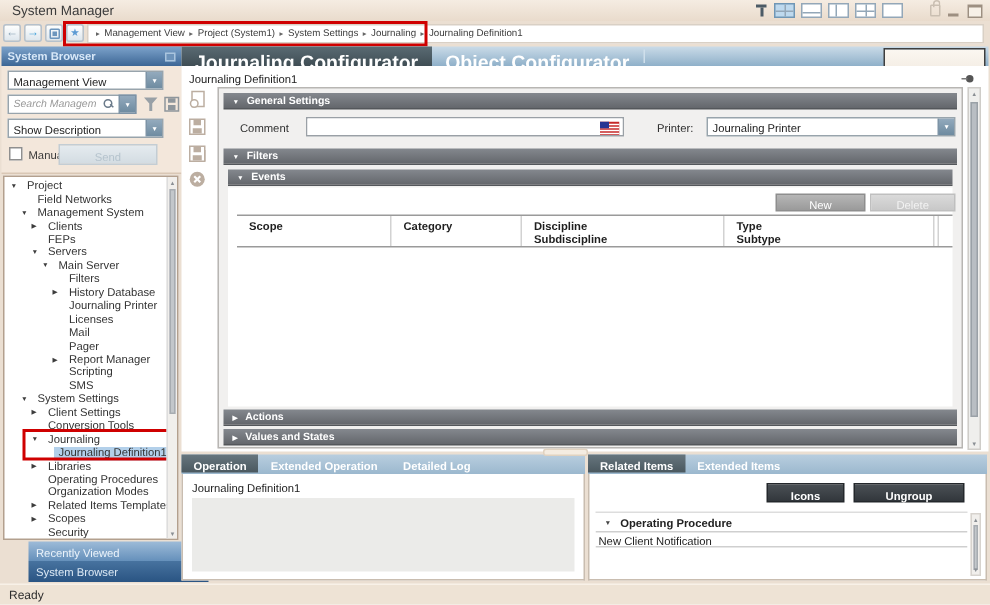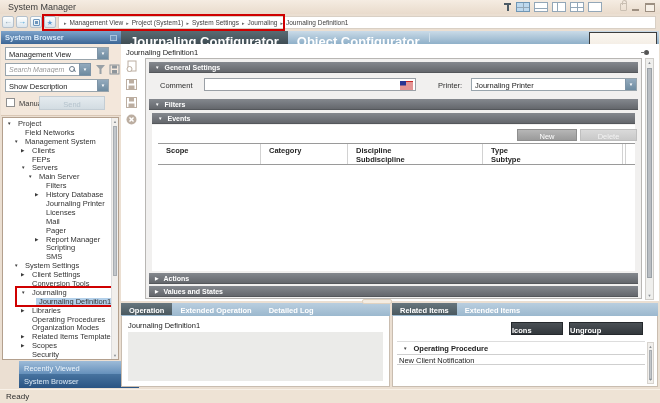--- a/index.html
+++ b/index.html
@@ -146,21 +146,21 @@
   .bl{left:121px;width:269px}
   .br{left:392px;width:266px}
   .btabs{height:13px;background:linear-gradient(#b9cedf,#9bb8ce);display:flex;align-items:flex-start}
   .btab{padding:2.5px 8px 0;font-size:7.5px;font-weight:bold;color:#fff;white-space:nowrap}
   .btab.active{background:linear-gradient(#67767e,#4a585f)}
   .bsep{width:1px;background:#c9dbe8;margin:2px 0}
   .bcontent{position:absolute;left:0;right:0;top:13px;bottom:0;background:#fff;border:1px solid #c9bdb0;border-top:none}
   .bl-text{position:absolute;left:6px;top:5px;font-size:7.5px;color:#222}
   .graybox{position:absolute;left:6px;right:6px;top:16px;bottom:5px;background:#ebebe9}
   .dbtn{position:absolute;top:6px;height:13px;background:linear-gradient(#4a5055,#32373c);
-        border:1px solid #24282c;color:#fff;font-size:7.5px;font-weight:bold;text-align:left;padding-top:2.5px}
+        border:1px solid #24282c;color:#fff;font-size:7.5px;font-weight:bold;text-align:center;padding-top:2.5px}
   .dbtn-icons{left:118px;width:52px}
   .dbtn-ungroup{left:176px;width:74px}
   .rilist{position:absolute;left:4px;right:12px;top:25px;bottom:1px;overflow:hidden;border-top:1px solid #ddd}
   .grphdr{display:flex;align-items:center;gap:6px;font-size:7.5px;font-weight:bold;color:#222;
           height:12px;padding-left:6px}
   .grphdr .sarr{font-size:4.5px;color:#444}
   .riitem{font-size:7.5px;color:#222;height:11px;padding:1px 0 0 2px;border-top:1px solid #cfcfcf;border-bottom:1px solid #cfcfcf}
   .brscroll{position:absolute;right:3px;top:26px;bottom:2px;width:7px;background:#f1efec;border:1px solid #d7d3ce;
             font-size:4px;color:#8a8f94;text-align:center}
   .brscroll .thumb{position:absolute;left:1px;right:1px;top:7px;height:30px;background:#c3c7cb;border:1px solid #a7acb1}

